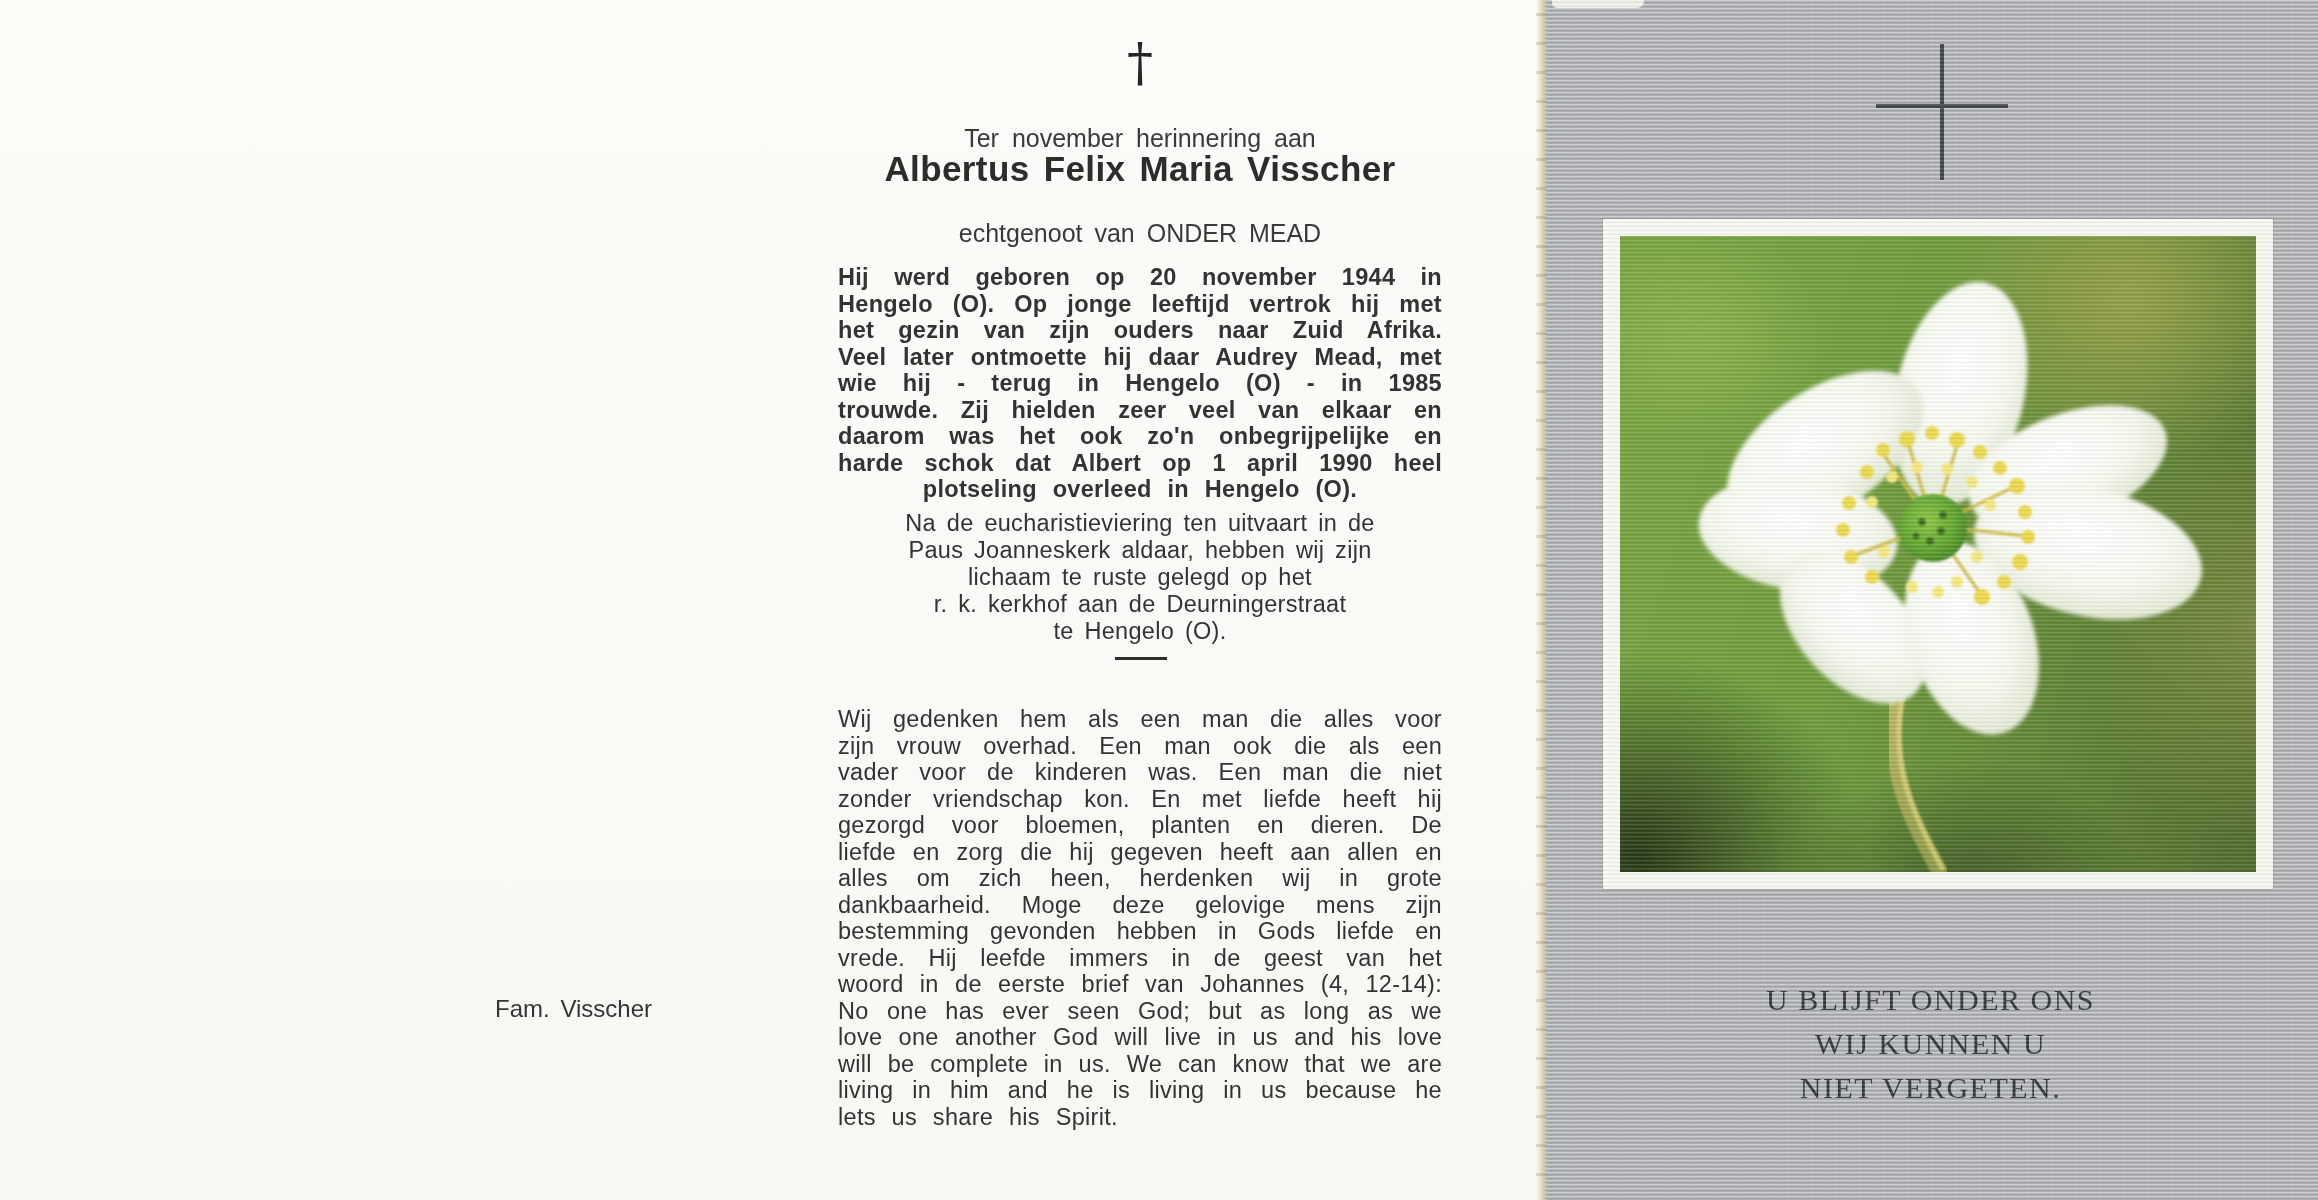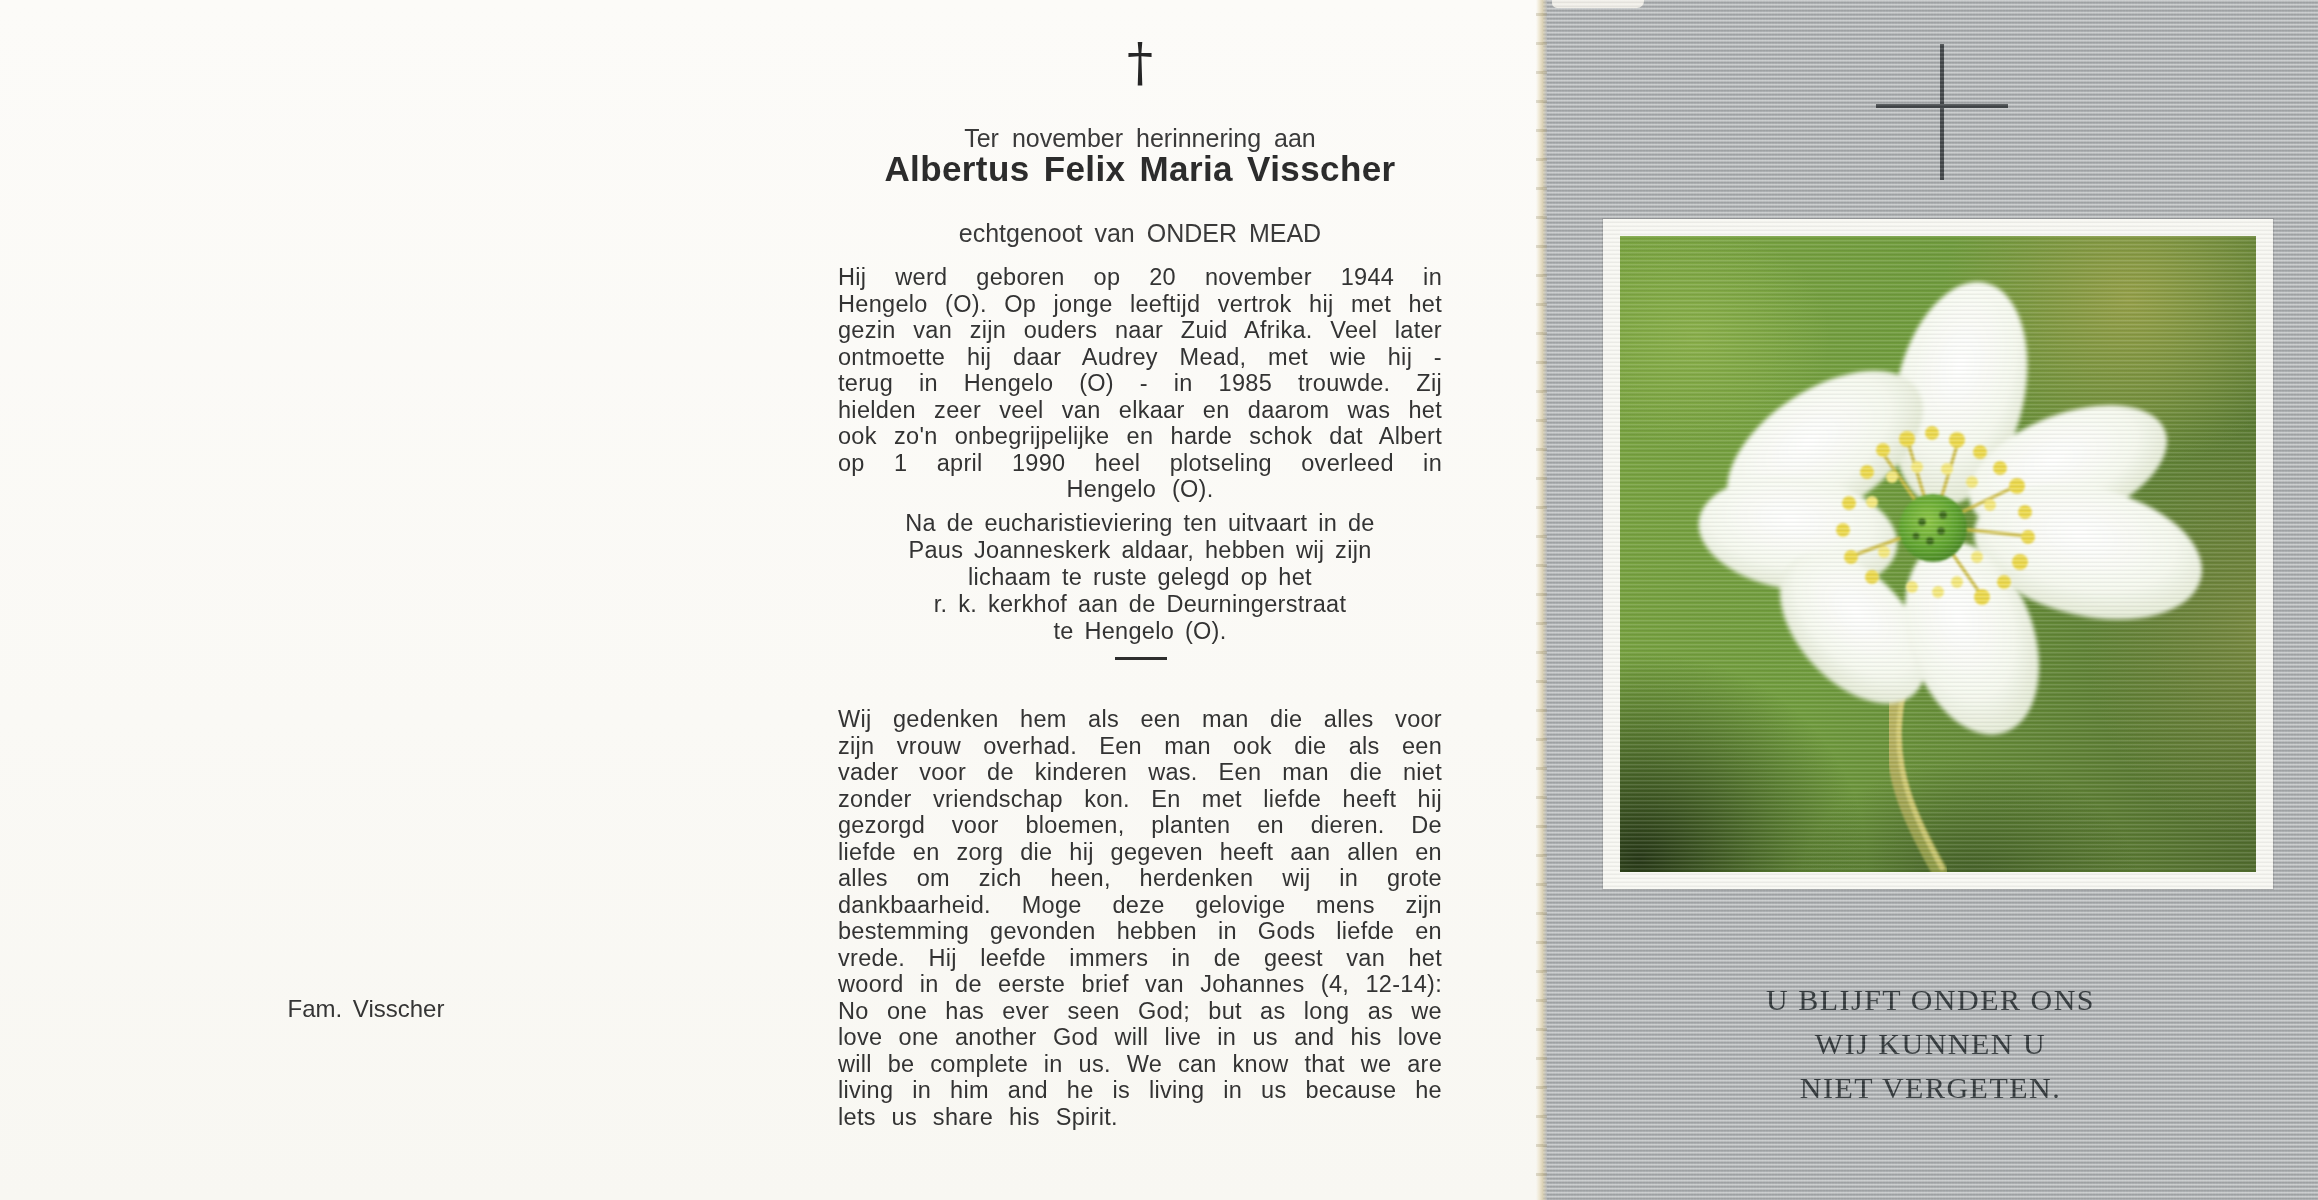--- a/index.html
+++ b/index.html
@@ -16,21 +16,21 @@
     background:linear-gradient(180deg,#fcfbf8 0%,#faf9f5 60%,#f8f7f2 100%);
   }
 
   
   .thanks-line{
     position:absolute;left:80px;top:920px;width:585px;
     font-size:23.5px;color:#353535;word-spacing:7px;letter-spacing:.3px;
   }
   .signature{
     position:absolute;left:80px;top:995px;width:572px;
-    font-size:24px;color:#353535;text-align:center;word-spacing:4px;
+    font-size:24px;color:#353535;text-align:right;word-spacing:4px;
   }
 
   
   .center-col{position:absolute;left:838px;top:0;width:604px;}
   .cross-glyph{
     position:absolute;left:0;top:36px;width:100%;
     text-align:center;font-family:"DejaVu Serif",serif;
     font-size:52px;color:#262626;line-height:1;
   }
   .intro-line{
@@ -44,21 +44,21 @@
   }
   .spouse-line{
     position:absolute;left:0;top:219px;width:100%;
     text-align:center;font-size:25px;color:#3a3a3a;word-spacing:5px;
   }
   .para{
     position:absolute;left:0;width:604px;
     font-size:23.5px;line-height:26.5px;color:#333333;
     letter-spacing:.3px;word-spacing:9px;
   }
-  .para-bio{top:264px;text-align:justify;text-align-last:center;}
+  .para-bio{top:264px;text-align:justify;text-align-last:center;font-weight:bold;}
   .para-funeral{top:510px;text-align:center;white-space:pre-line;line-height:27px;word-spacing:4px;}
   .section-divider{
     position:absolute;left:277px;top:657px;width:52px;height:3px;background:#2e2e2e;
   }
   .para-remembrance{top:706px;text-align:justify;text-align-last:left;}
 
   
   .grey-panel{
     position:absolute;left:1543px;top:0;width:775px;height:1200px;
     background:

